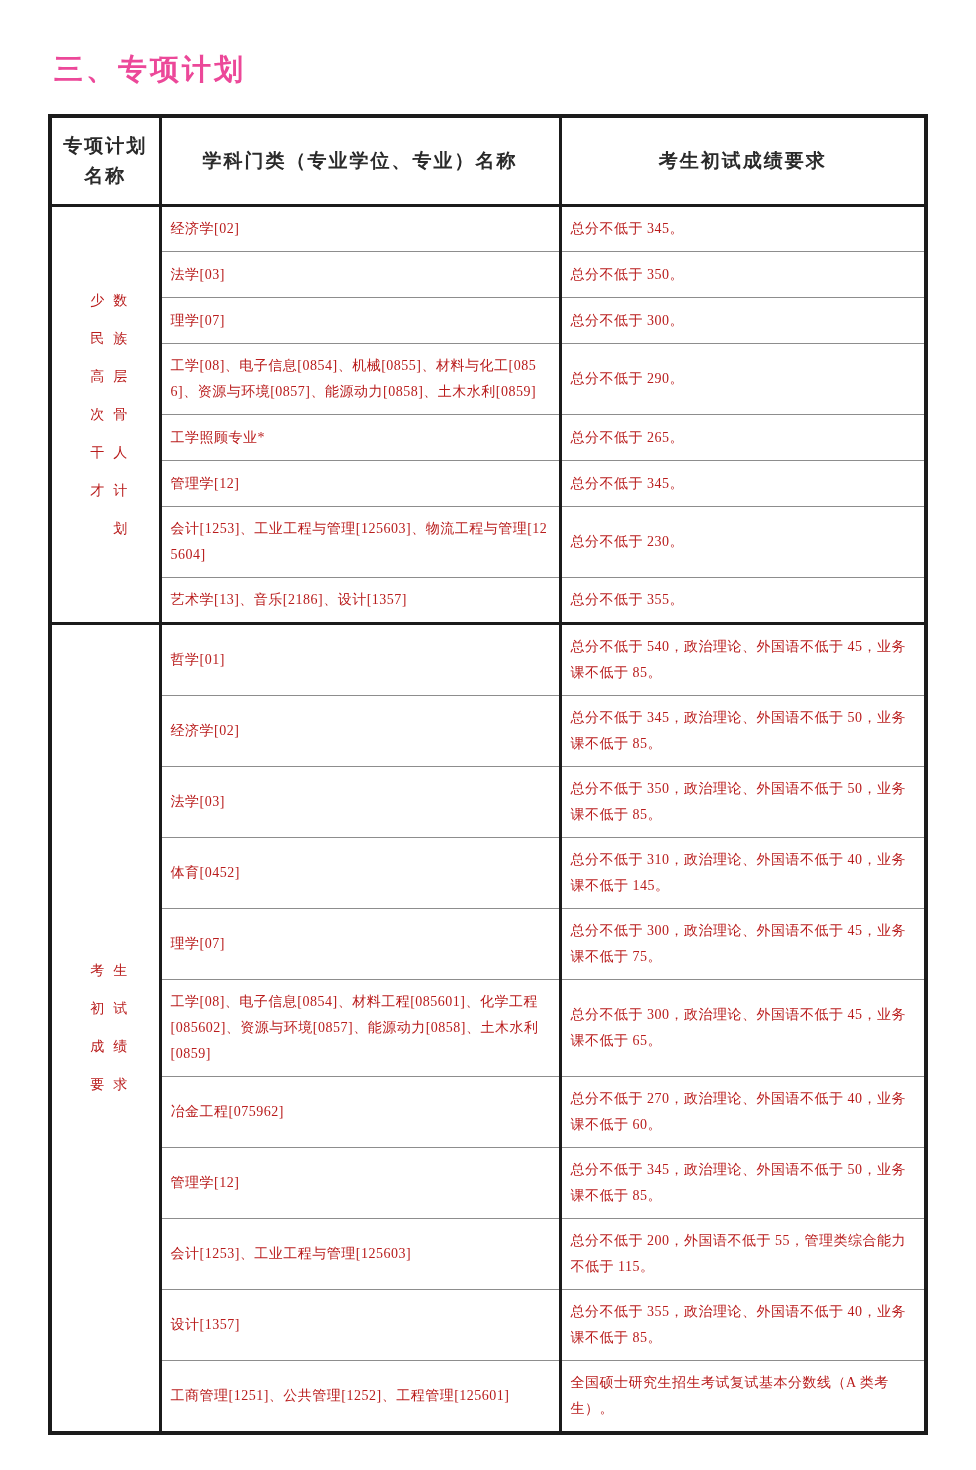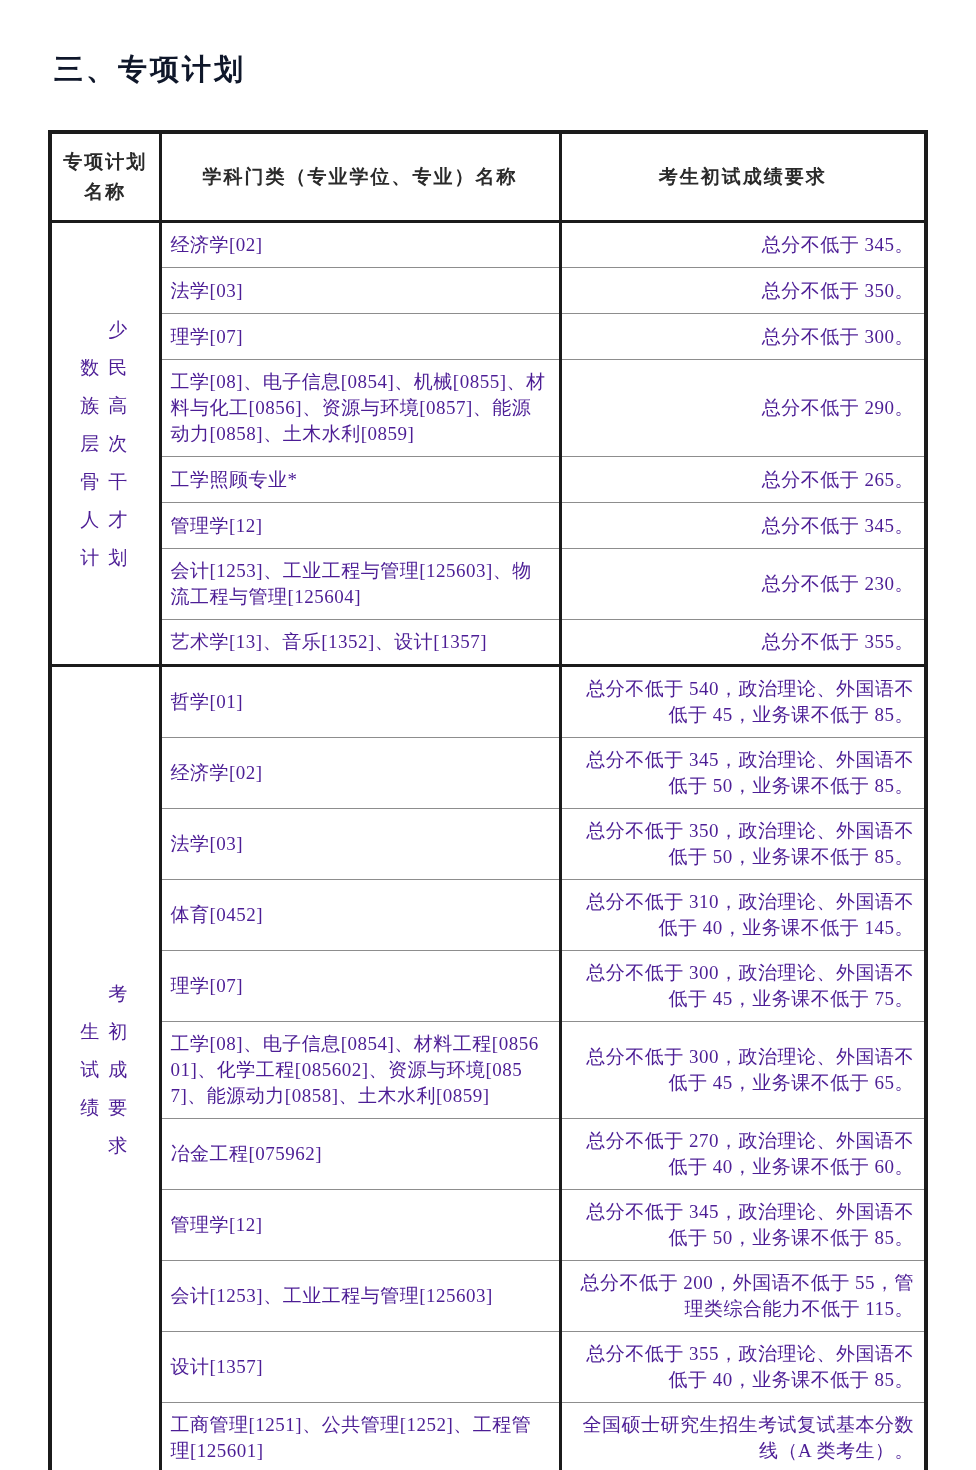--- a/index.html
+++ b/index.html
@@ -16,22 +16,22 @@
     width: 976px;
     min-height: 1470px;
     box-sizing: border-box;
     padding: 44px 48px 30px 48px;
     background: #ffffff;
   }
   .doc-title {
     font-size: 29px;
     font-weight: bold;
     letter-spacing: 3px;
-    margin: 6px 0 40px 6px;
-    color: #0f172a;
+    margin: 6px 0 24px 6px;
+    color: #ec4899;
   }
   table.plan-table {
     border-collapse: collapse;
     table-layout: fixed;
     width: 880px;
     border: 4px solid #1b1b1b;
   }
   col.c1 { width: 110px; }
   col.c2 { width: 400px; }
   col.c3 { width: 366px; }
@@ -41,26 +41,26 @@
     font-weight: bold;
     letter-spacing: 2px;
     text-align: center;
     vertical-align: middle;
     height: 78px;
     padding: 4px 6px;
     line-height: 30px;
     color: #2a2a2a;
   }
   td {
-    font-size: 19px;
+    font-size: 14px;
     line-height: 26px;
     vertical-align: middle;
     padding: 9px 10px 9px 9px;
     letter-spacing: 0.5px;
-    color: #4c1d95;
+    color: #b91c1c;
     border-top: 1px solid #8d8d8d;
     word-break: break-all;
     font-family: Liberation Serif, serif;
   }
   td.group-name {
     border-right: 3px solid #1b1b1b;
     text-align: center;
     padding: 4px;
   }
   td.group-name .vert {
@@ -72,21 +72,20 @@
     text-indent: 9px;
   }
   td.subject {
     border-right: 3px solid #1b1b1b;
     height: 46px;
     box-sizing: border-box;
   }
   td.requirement {
     height: 46px;
     box-sizing: border-box;
-    text-align: right;
   }
   tr.group-start td {
     border-top: 3px solid #1b1b1b;
   }
 </style>
 </head>
 <body>
 
 <div class="page">
   <div class="doc-title">三、专项计划</div>
@@ -129,21 +128,21 @@
         </tr>
         <tr>
           <td class="subject">管理学[12]</td>
           <td class="requirement">总分不低于 345。</td>
         </tr>
         <tr>
           <td class="subject">会计[1253]、工业工程与管理[125603]、物流工程与管理[125604]</td>
           <td class="requirement">总分不低于 230。</td>
         </tr>
         <tr>
-          <td class="subject">艺术学[13]、音乐[1352]、设计[1357]</td>
+          <td class="subject">艺术学[13]、音乐[2186]、设计[1357]</td>
           <td class="requirement">总分不低于 355。</td>
         </tr>
         <tr class="group-start">
           <td class="group-name" rowspan="11"><span class="vert">考生初试成绩要求</span></td>
           <td class="subject">哲学[01]</td>
           <td class="requirement">总分不低于 540，政治理论、外国语不低于 45，业务课不低于 85。</td>
         </tr>
         <tr>
           <td class="subject">经济学[02]</td>
           <td class="requirement">总分不低于 345，政治理论、外国语不低于 50，业务课不低于 85。</td>

